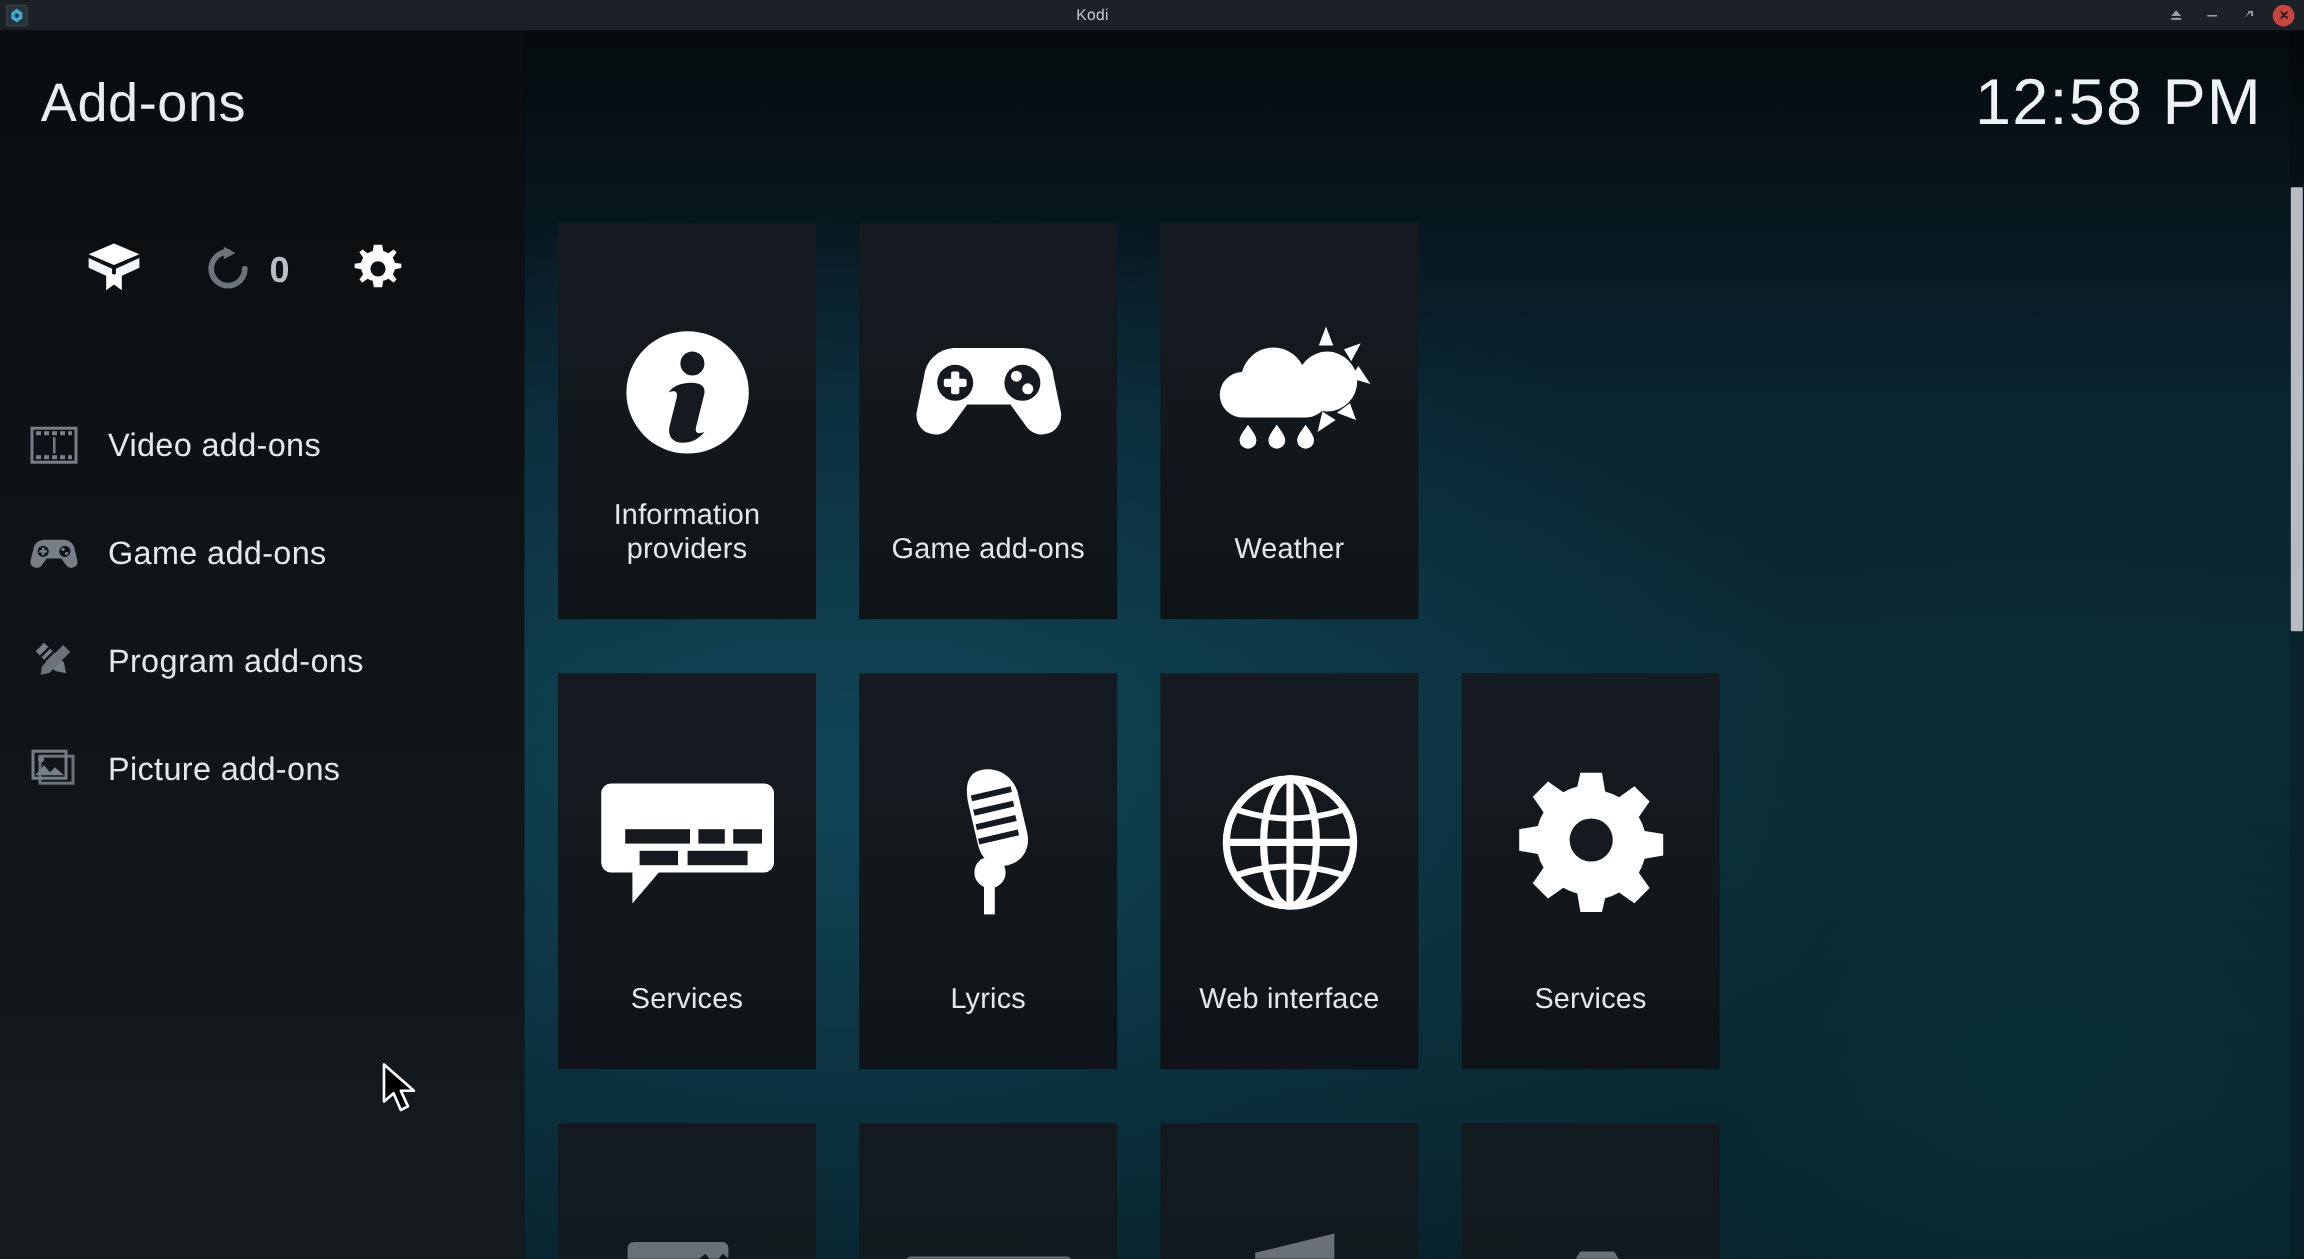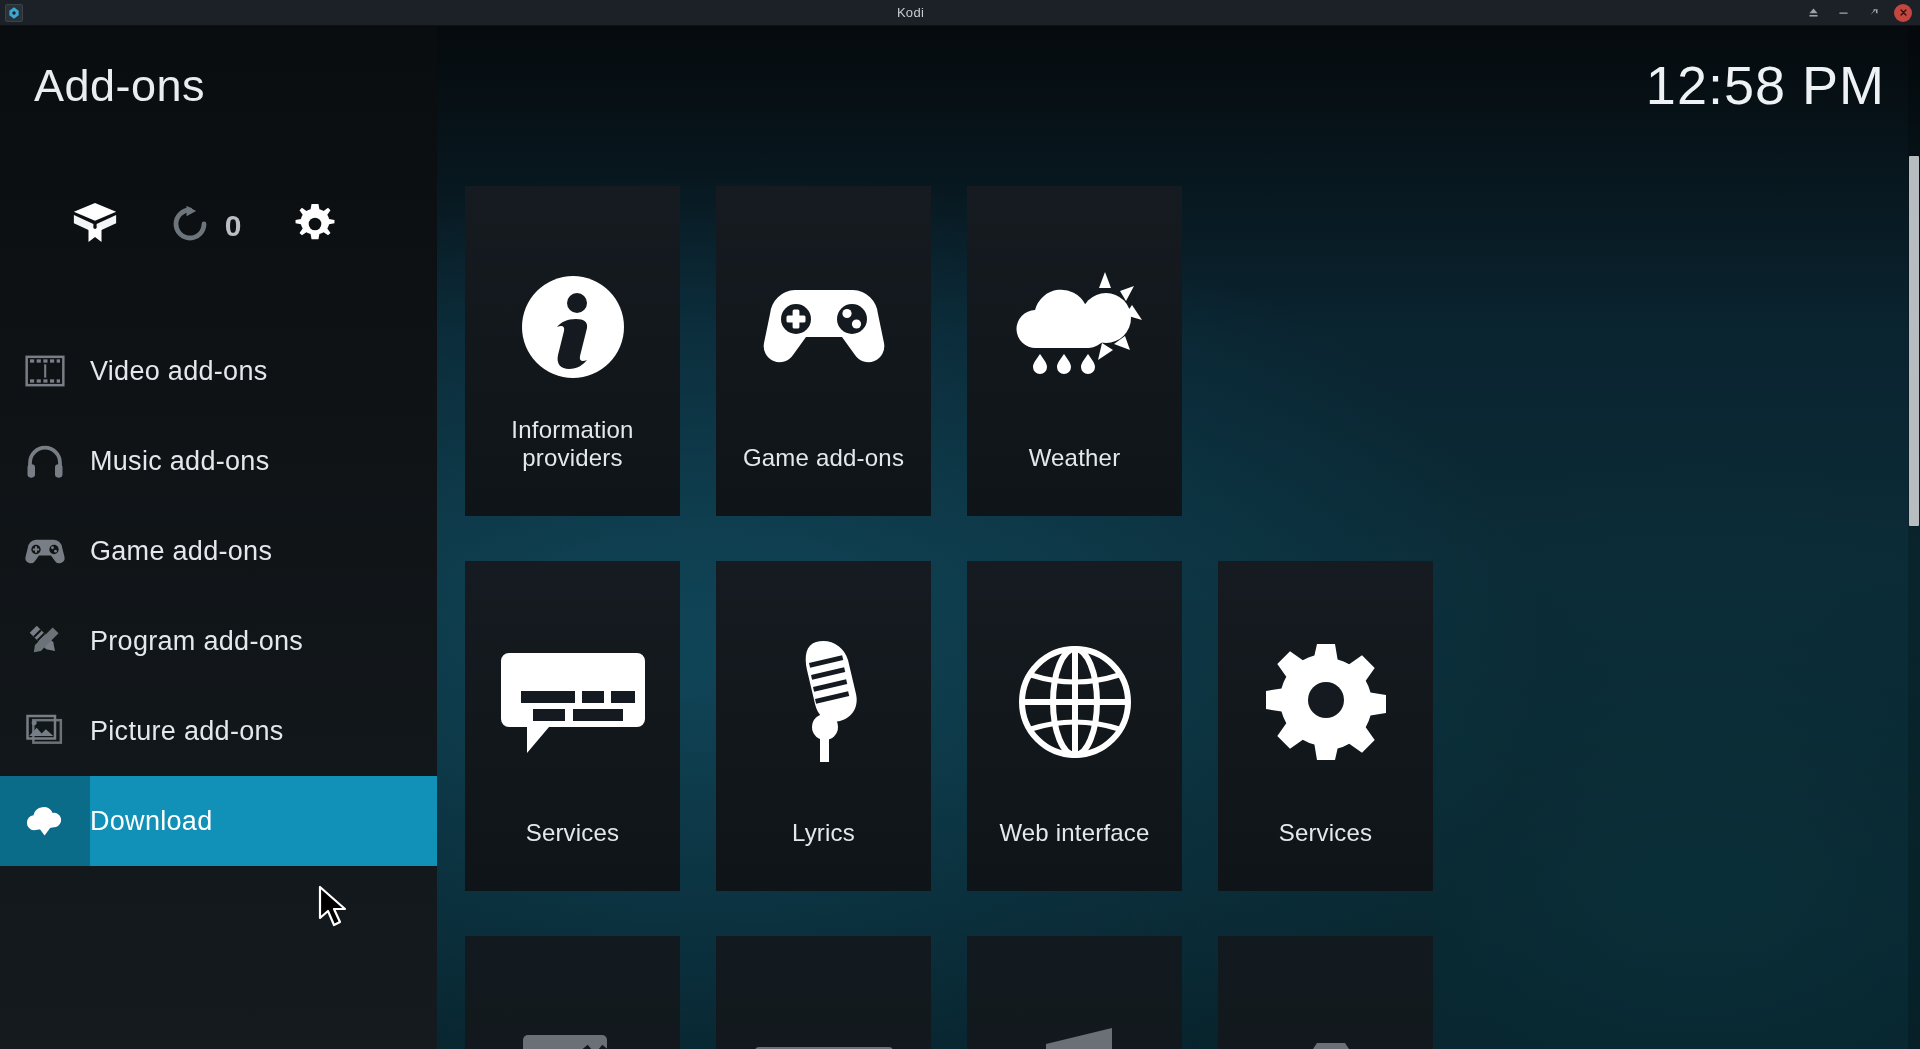--- a/index.html
+++ b/index.html
@@ -231,30 +231,20 @@
             <rect x="14" y="30" width="5" height="4" fill="#777e85"></rect>
           <rect x="22" y="30" width="5" height="4" fill="#777e85"></rect>
             <rect x="30" y="30" width="5" height="4" fill="#777e85"></rect>
           <rect x="38" y="30" width="4" height="4" fill="#777e85"></rect>
           <rect x="23" y="12" width="2.5" height="16" fill="#777e85"></rect>
         </svg>
       </div>
       <div class="mi-label">Video add-ons</div>
     </div>
 
-    <div class="mi">
-      <div class="mi-iconcell">
-        <svg width="40" height="38" viewBox="0 0 48 44">
-          <path d="M6 30 V24 a18 18 0 0 1 36 0 v6" fill="none" stroke="#777e85" stroke-width="4.5"></path>
-          <rect x="3" y="26" width="9" height="16" rx="4" fill="#777e85"></rect>
-          <rect x="36" y="26" width="9" height="16" rx="4" fill="#777e85"></rect>
-        </svg>
-      </div>
-      <div class="mi-label">Music add-ons</div>
-    </div>
 
     <div class="mi">
       <div class="mi-iconcell">
         <svg width="42" height="30" viewBox="0 0 56 38">
           <path d="M16 4 h24 a12 12 0 0 1 11 11 l3 12 a7 7 0 0 1 -12.5 5.5 L36 25 h-16 l-5.5 7.5 A7 7 0 0 1 2 27 l3-12 A12 12 0 0 1 16 4 z" fill="#777e85"></path>
           <circle cx="16" cy="17" r="6.2" fill="#0f1316"></circle>
           <rect x="14.6" y="12.8" width="2.8" height="8.4" fill="#777e85"></rect>
           <rect x="11.8" y="15.6" width="8.4" height="2.8" fill="#777e85"></rect>
           <circle cx="40" cy="17" r="6.2" fill="#0f1316"></circle>
           <circle cx="38" cy="14.6" r="1.9" fill="#777e85"></circle>
@@ -286,30 +276,20 @@
           <rect x="10" y="8" width="33" height="27" fill="none" stroke="#6b7278" stroke-width="3"></rect>
           <rect x="3" y="3" width="33" height="27" fill="none" stroke="#777e85" stroke-width="3"></rect>
           <circle cx="11" cy="11" r="3" fill="#777e85"></circle>
           <path d="M5 27 L14 17 L20 24 L25 19 L34 27 z" fill="#777e85"></path>
         </svg>
       </div>
       <div class="mi-label">Picture add-ons</div>
     </div>
 
 
-    <div class="mi selected">
-      <div class="mi-iconcell">
-        <svg width="44" height="34" viewBox="0 0 52 40">
-          <path d="M13 31 a9 9 0 0 1 -0.6 -17.9 A12 12 0 0 1 35 10.5 a8.5 8.5 0 0 1 4 16.5 z" fill="#ffffff"></path>
-          <rect x="21.5" y="14" width="8" height="13" fill="#ffffff"></rect>
-          <path d="M16.5 25 L25.5 37 L34.5 25 z" fill="#ffffff"></path>
-        </svg>
-      </div>
-      <div class="mi-label">Download</div>
-    </div>
 
   </div>
 </div>
 
 <div id="main">
 
   <div id="clock">12:58 PM</div>
 
   <div id="grid">
 

